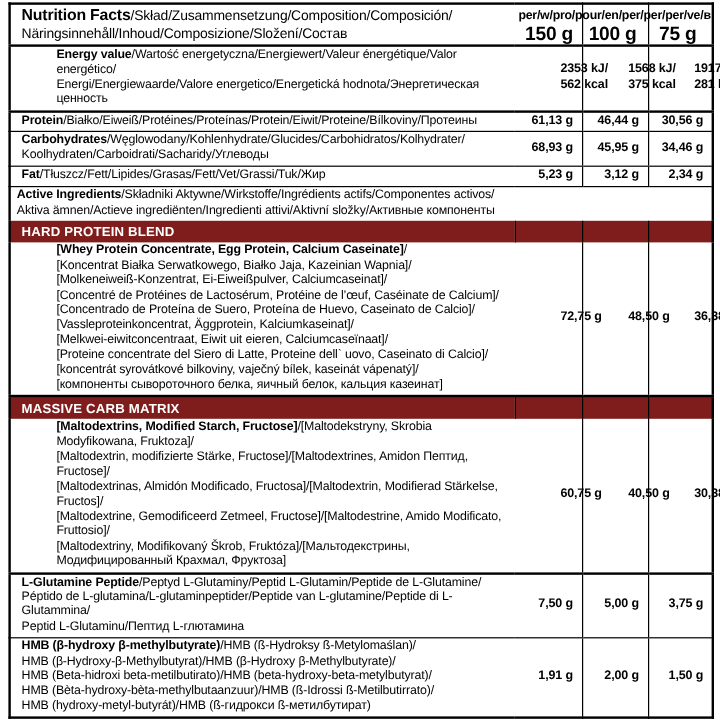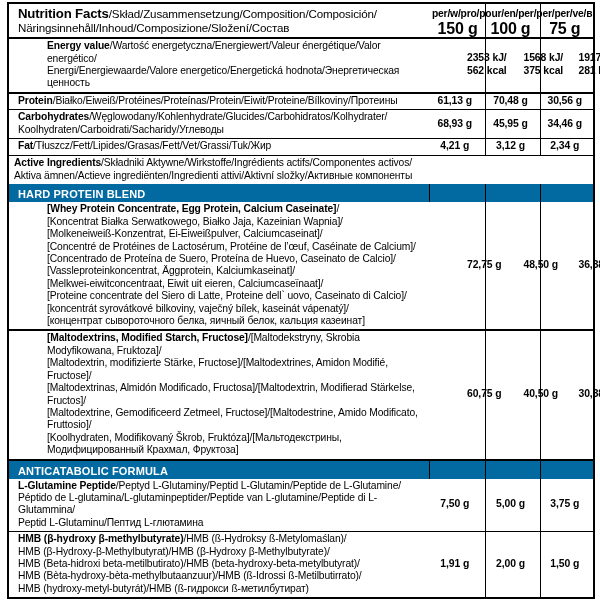--- a/index.html
+++ b/index.html
@@ -45,21 +45,21 @@
 
   
   .namecell {
     padding: 1px 4px 2px 9px;
     font-size: 10.3px;
     line-height: 12.4px;
     letter-spacing: -0.12px;
   }
 
   .valcell {
-    text-align: center;
+    text-align: right;
     padding: 1px 7px 2px 3px;
     font-size: 10.4px;
     font-weight: bold;
     line-height: 12.6px;
     white-space: nowrap;
     letter-spacing: -0.1px;
   }
   .valcell.dv { border-left: 1.4px solid #000; }
 
   .lead { font-weight: bold; }
@@ -89,21 +89,21 @@
   .perhead.dv { border-left: 1.4px solid #000; text-align: center; }
 
   
   .rule-thin  > td { border-bottom: 1.2px solid #000; }
   .rule-med   > td { border-bottom: 1.6px solid #000; }
   .rule-thick > td { border-bottom: 2.4px solid #000; padding-left: 38px; }
   .rule-none  > td { border-bottom: 0; margin-top: 44px; }
 
   
   .bandrow td {
-    background: #0369a1;
+    background: #7f1d1d;
     padding: 0;
   }
   .bandrow td.dv { border-left: 1.4px solid #000; }
   .bandcell {
     color: #ffffff;
     font-weight: bold;
     font-size: 11px;
     line-height: 16px;
     padding: 1px 4px 1px 9px;
     letter-spacing: 0.15px;
@@ -169,21 +169,21 @@
           </td>
         </tr>
         <tr class="rule-thin">
           <td class="namecell">
             <span class="ml"><span class="lead">Protein</span><span>/Białko/Eiweiß/Protéines/Proteínas/Protein/Eiwit/Proteine/Bílkoviny/Протеины</span></span>
           </td>
           <td class="valcell">
             <span class="ml">61,13 g</span>
           </td>
           <td class="valcell dv">
-            <span class="ml">70,48 g</span>
+            <span class="ml">46,44 g</span>
           </td>
           <td class="valcell dv">
             <span class="ml">30,56 g</span>
           </td>
         </tr>
         <tr class="rule-thin">
           <td class="namecell">
             <span class="ml"><span class="lead">Carbohydrates</span><span>/Węglowodany/Kohlenhydrate/Glucides/Carbohidratos/Kolhydrater/</span></span>
             <span class="ml">Koolhydraten/Carboidrati/Sacharidy/Углеводы</span>
           </td>
@@ -195,21 +195,21 @@
           </td>
           <td class="valcell dv">
             <span class="ml">34,46 g</span>
           </td>
         </tr>
         <tr class="rule-med">
           <td class="namecell">
             <span class="ml"><span class="lead">Fat</span><span>/Tłuszcz/Fett/Lipides/Grasas/Fett/Vet/Grassi/Tuk/Жир</span></span>
           </td>
           <td class="valcell">
-            <span class="ml">4,21 g</span>
+            <span class="ml">5,23 g</span>
           </td>
           <td class="valcell dv">
             <span class="ml">3,12 g</span>
           </td>
           <td class="valcell dv">
             <span class="ml">2,34 g</span>
           </td>
         </tr>
         <tr class="rule-none">
           <td class="spancell" colspan="4">
@@ -227,56 +227,56 @@
           <td class="namecell">
             <span class="ml"><span class="lead">[Whey Protein Concentrate, Egg Protein, Calcium Caseinate]</span><span>/</span></span>
             <span class="ml">[Koncentrat Białka Serwatkowego, Białko Jaja, Kazeinian Wapnia]/</span>
             <span class="ml">[Molkeneiweiß-Konzentrat, Ei-Eiweißpulver, Calciumcaseinat]/</span>
             <span class="ml">[Concentré de Protéines de Lactosérum, Protéine de l’œuf, Caséinate de Calcium]/</span>
             <span class="ml">[Concentrado de Proteína de Suero, Proteína de Huevo, Caseinato de Calcio]/</span>
             <span class="ml">[Vassleproteinkoncentrat, Äggprotein, Kalciumkaseinat]/</span>
             <span class="ml">[Melkwei-eiwitconcentraat, Eiwit uit eieren, Calciumcaseïnaat]/</span>
             <span class="ml">[Proteine concentrate del Siero di Latte, Proteine dell` uovo, Caseinato di Calcio]/</span>
             <span class="ml">[koncentrát syrovátkové bilkoviny, vaječný bílek, kaseinát vápenatý]/</span>
-            <span class="ml">[концентрат сывороточного белка, яичный белок, кальция казеинат]</span>
+            <span class="ml">[компоненты сывороточного белка, яичный белок, кальция казеинат]</span>
           </td>
           <td class="valcell">
             <span class="ml">72,75 g</span>
           </td>
           <td class="valcell dv">
             <span class="ml">48,50 g</span>
           </td>
           <td class="valcell dv">
             <span class="ml">36,38 g</span>
           </td>
         </tr>
+        <tr class="bandrow">
+          <td><span class="bandcell">MASSIVE CARB MATRIX</span></td>
+          <td class="dv"></td>
+          <td class="dv"></td>
+          <td class="dv"></td>
+        </tr>
         <tr class="rule-thick">
           <td class="namecell">
             <span class="ml"><span class="lead">[Maltodextrins, Modified Starch, Fructose]</span><span>/[Maltodekstryny, Skrobia Modyfikowana, Fruktoza]/</span></span>
-            <span class="ml">[Maltodextrin, modifizierte Stärke, Fructose]/[Maltodextrines, Amidon Modifié, Fructose]/</span>
+            <span class="ml">[Maltodextrin, modifizierte Stärke, Fructose]/[Maltodextrines, Amidon Пептид, Fructose]/</span>
             <span class="ml">[Maltodextrinas, Almidón Modificado, Fructosa]/[Maltodextrin, Modifierad Stärkelse, Fructos]/</span>
             <span class="ml">[Maltodextrine, Gemodificeerd Zetmeel, Fructose]/[Maltodestrine, Amido Modificato, Fruttosio]/</span>
-            <span class="ml">[Koolhydraten, Modifikovaný Škrob, Fruktóza]/[Мальтодекстрины,</span>
+            <span class="ml">[Maltodextriny, Modifikovaný Škrob, Fruktóza]/[Мальтодекстрины,</span>
             <span class="ml">Модифицированный Крахмал, Фруктоза]</span>
           </td>
           <td class="valcell">
             <span class="ml">60,75 g</span>
           </td>
           <td class="valcell dv">
             <span class="ml">40,50 g</span>
           </td>
           <td class="valcell dv">
             <span class="ml">30,38 g</span>
           </td>
-        </tr>
-        <tr class="bandrow">
-          <td><span class="bandcell">ANTICATABOLIC FORMULA</span></td>
-          <td class="dv"></td>
-          <td class="dv"></td>
-          <td class="dv"></td>
         </tr>
         <tr class="rule-thin">
           <td class="namecell">
             <span class="ml"><span class="lead">L-Glutamine Peptide</span><span>/Peptyd L-Glutaminy/Peptid L-Glutamin/Peptide de L-Glutamine/</span></span>
             <span class="ml">Péptido de L-glutamina/L-glutaminpeptider/Peptide van L-glutamine/Peptide di L-Glutammina/</span>
             <span class="ml">Peptid L-Glutaminu/Пептид L-глютамина</span>
           </td>
           <td class="valcell">
             <span class="ml">7,50 g</span>
           </td>

